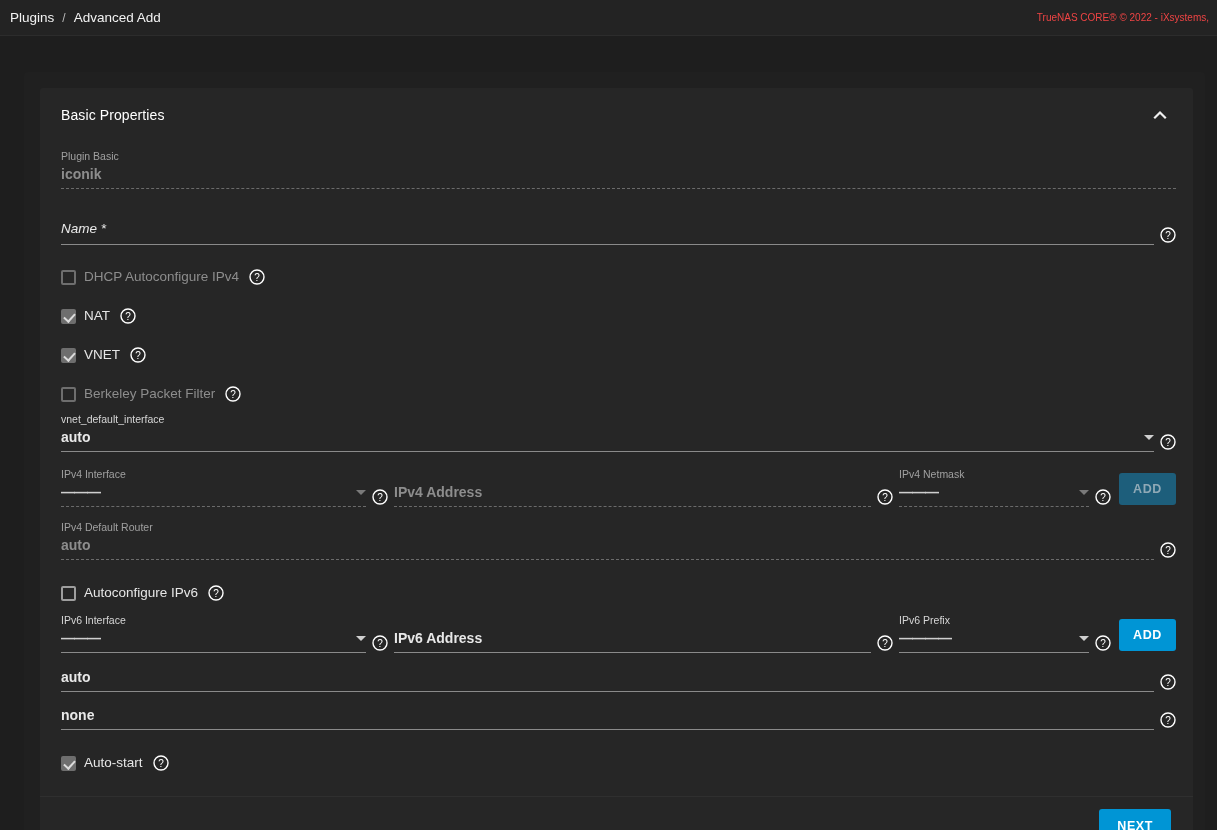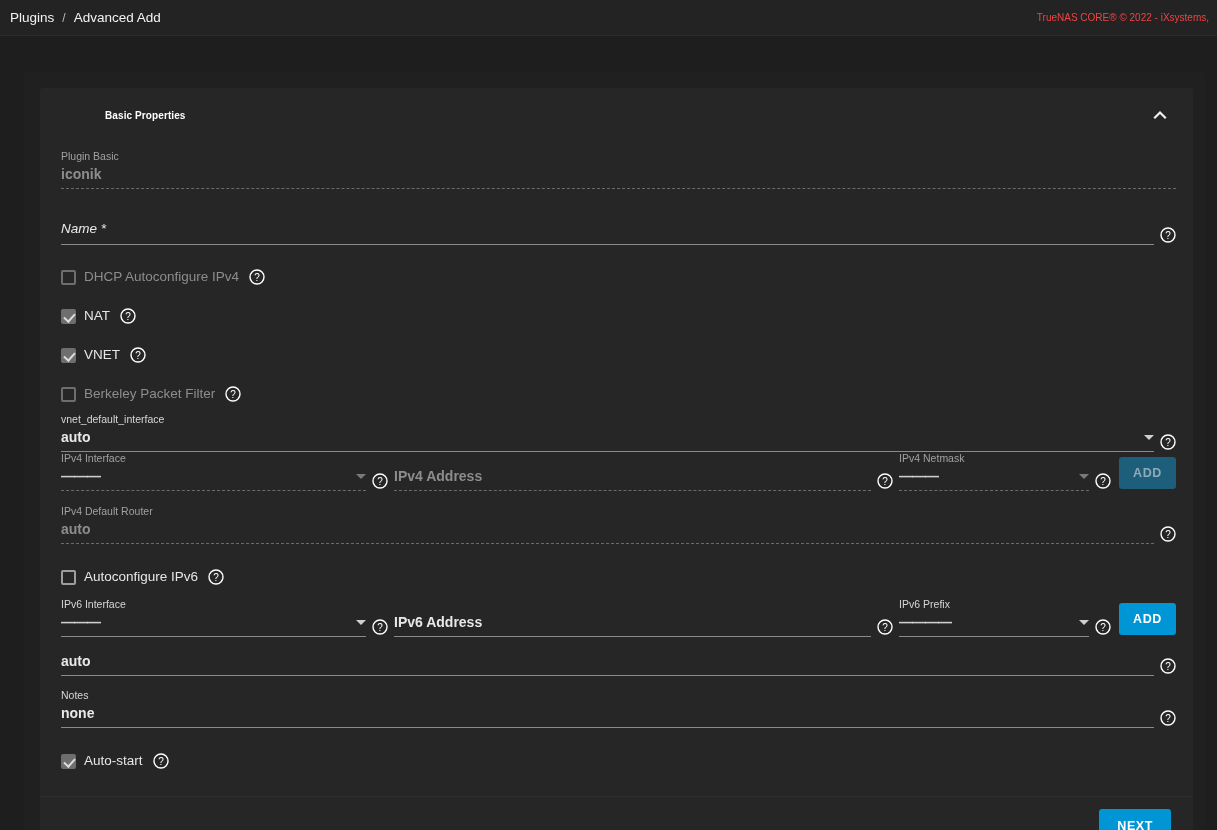--- a/index.html
+++ b/index.html
@@ -48,21 +48,21 @@
     background: #262626;
     border-radius: 3px;
     overflow: hidden;
   }
 
   .panel-header {
     height: 54px;
     display: flex; align-items: center; justify-content: space-between;
     padding: 0 22px 0 21px;
   }
-  .panel-title { color: #ffffff; font-size: 10px; font-weight: bold; letter-spacing: .1px; margin-left: 44px;}
+  .panel-title { color: #ffffff; font-size: 14px; font-weight: normal; letter-spacing: .1px;}
   .chev {
     width: 22px; height: 22px; display: flex; align-items: center; justify-content: center;
     cursor: pointer;
   }
   .chev svg { display:block; }
 
   .form-body {
     padding: 0 17px 0 21px;
     height: 654px;
     position: relative;
@@ -284,21 +284,21 @@
           </div>
           <div class="help">
             <svg width="16" height="16" viewBox="0 0 16 16">
                   <circle cx="8" cy="8" r="7" stroke="#ffffff" stroke-width="1.4" fill="none"></circle>
                   <text x="8" y="11.6" text-anchor="middle" font-size="10" fill="#ffffff" font-family="Liberation Sans, sans-serif">?</text>
                 </svg>
           </div>
         </div>
       </div>
 
-      <div class="row" style="align-items:flex-end">
+      <div class="row" style="margin-top:16px; align-items:flex-end">
 
         <div class="w-iface">
           <div class="flabel">IPv4 Interface</div>
           <div class="row">
             <div class="fvalue dash dim" style="flex:1">———</div>
             <div class="selarrow disabled" style="margin-bottom:7px"></div>
           </div>
           <div class="underline disabled"></div>
         </div>
         <div class="help">
@@ -423,21 +423,20 @@
                   <circle cx="8" cy="8" r="7" stroke="#ffffff" stroke-width="1.4" fill="none"></circle>
                   <text x="8" y="11.6" text-anchor="middle" font-size="10" fill="#ffffff" font-family="Liberation Sans, sans-serif">?</text>
                 </svg>
           </div>
         </div>
       </div>
 
       <div class="field" style="padding-top:13px">
         <div class="row">
           <div style="flex:1">
-            <div class="flabel bright">Notes</div>
             <div class="fvalue">none</div>
             <div class="underline"></div>
           </div>
           <div class="help">
             <svg width="16" height="16" viewBox="0 0 16 16">
                   <circle cx="8" cy="8" r="7" stroke="#ffffff" stroke-width="1.4" fill="none"></circle>
                   <text x="8" y="11.6" text-anchor="middle" font-size="10" fill="#ffffff" font-family="Liberation Sans, sans-serif">?</text>
                 </svg>
           </div>
         </div>

